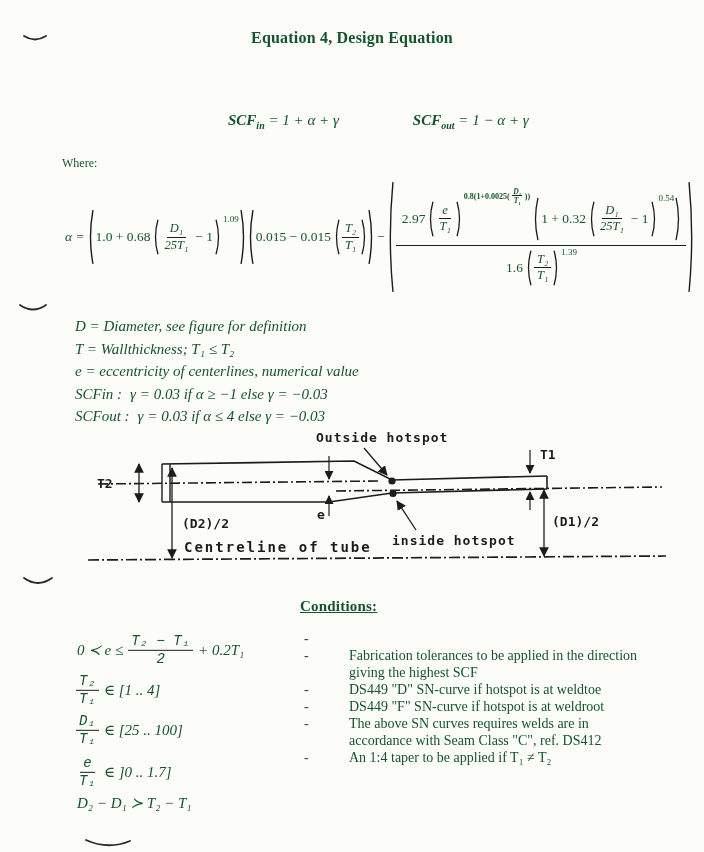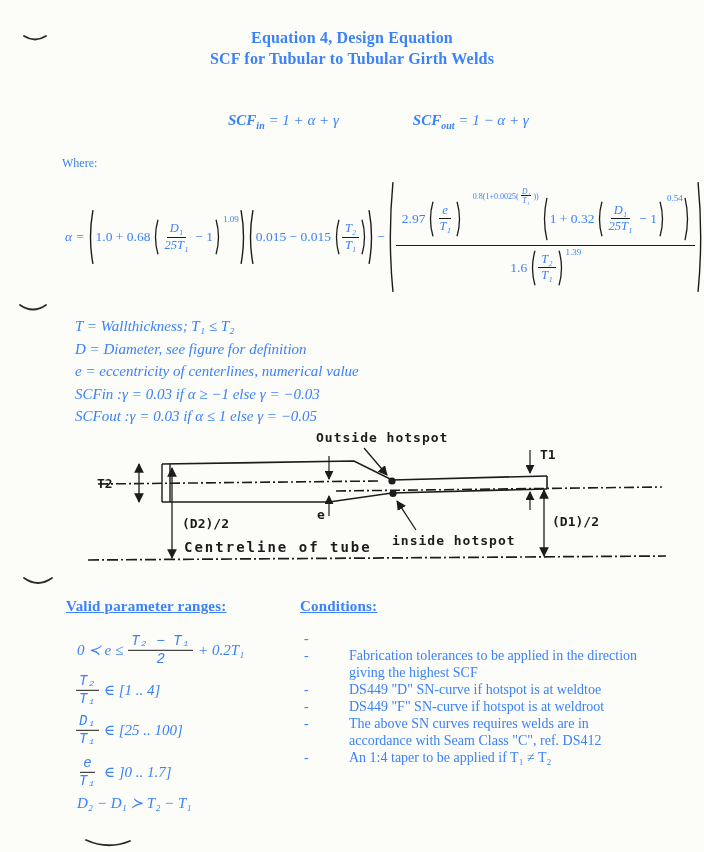--- a/index.html
+++ b/index.html
@@ -1,18 +1,18 @@
 <!DOCTYPE html>
 <html><head>
 <meta charset="utf-8">
 <style>
   html,body{margin:0;padding:0;background:#e8e8e4;}
   .page{
     position:relative;width:704px;height:852px;margin:0 auto;
-    background:#fcfcf9;color:#3b82f6;overflow:hidden;
+    background:#fcfcf9;color:#14532d;overflow:hidden;
     font-family:"Liberation Serif","DejaVu Serif",serif;
   }
   
   .it{font-style:italic;}
   .abs{position:absolute;}
 
   
   .title{top:27px;left:0;width:100%;text-align:center;
          font-weight:bold;font-size:16px;line-height:1.32;letter-spacing:.2px;}
 
@@ -39,27 +39,27 @@
 
   
   .alpha{top:170px;left:63px;width:638px;height:134px;font-size:13.5px;}
   .alpha .fr{font-size:12.5px;}
   .alpha .tok{margin:0 2px;}
   .bigfr{display:inline-flex;flex-direction:column;align-items:center;margin:0 2px;}
   .bigfr .bar{width:100%;border-top:1.3px solid #1c1c1c;margin:2px 0;}
   .bigfr .brow{display:inline-flex;align-items:center;padding:10px 4px 2px;}
   .bigfr .brow.bot{padding:2px 4px 2px;}
   .exp-cplx{display:inline-flex;align-items:center;align-self:flex-start;
-            margin:-9px 2px 0 10px;font-size:8px;font-style:normal;}
+            margin:-9px 2px 0 1px;font-size:8px;font-style:normal;font-weight:bold;}
   .exp-cplx .fr{font-size:7.5px;margin:0 1px;}
   .exp-cplx .fr .n{border-bottom-width:.8px;padding:0 1px;}
 
   
   .defs{top:315px;left:75px;font-size:15px;font-style:italic;line-height:22.6px;}
-  .defs .lbl{margin-right:0;}
+  .defs .lbl{margin-right:8px;}
 
   
   .diagram{top:426px;left:84px;}
   .diagram text{font-family:"DejaVu Sans Mono","Liberation Mono",monospace;
                 font-weight:bold;fill:#1c1c1c;}
 
   
   .rng-head{top:598px;left:66px;font-size:15px;font-weight:bold;
             text-decoration:underline;letter-spacing:.2px;}
   .cond-head{top:598px;left:300px;font-size:15px;font-weight:bold;
@@ -96,21 +96,20 @@
       </svg>
   </div>
   <div class="abs arc" style="top:837px;left:84px;">
     <svg width="48" height="14">
         <path d="M2,3 Q24,13 46,4" fill="none" stroke="#2a2a2a" stroke-width="1.8" stroke-linecap="round"></path>
       </svg>
   </div>
 
   <div class="abs title">
     <div>Equation 4, Design Equation</div>
-    <div>SCF for Tubular to Tubular Girth Welds</div>
   </div>
 
   <div class="abs scf-row">
     <div class="scf-eq"><span>SCF</span><span class="sub">in</span><span class="rhs"> = 1 + α + γ</span></div>
     <div class="scf-eq"><span>SCF</span><span class="sub">out</span><span class="rhs"> = 1 − α + γ</span></div>
   </div>
 
   <div class="abs where">Where:</div>
 
   <div class="abs alpha eqrow">
@@ -261,25 +260,25 @@
       </span>
       <span class="par h112">
           <svg viewBox="0 0 10 100" preserveAspectRatio="none">
             <path d="M1.5,1 Q9,50 1.5,99" fill="none" stroke="#1c1c1c" stroke-width="1.4" vector-effect="non-scaling-stroke"></path>
           </svg>
         </span>
     </span>
   </div>
 
   <div class="abs defs">
+    <div>D = Diameter, see figure for definition</div>
     <div>T = Wallthickness; T₁ ≤ T₂</div>
-    <div>D = Diameter, see figure for definition</div>
     <div>e = eccentricity of centerlines, numerical value</div>
     <div><span class="lbl">SCFin :</span><span>γ = 0.03 if α ≥ −1 else γ = −0.03</span></div>
-    <div><span class="lbl">SCFout :</span><span>γ = 0.03 if α ≤ 1 else γ = −0.05</span></div>
+    <div><span class="lbl">SCFout :</span><span>γ = 0.03 if α ≤ 4 else γ = −0.03</span></div>
   </div>
 
   <div class="abs diagram">
     <svg width="586" height="152" viewBox="0 0 586 152">
       <defs>
         <marker id="ah" viewBox="0 0 10 10" refX="9" refY="5" markerWidth="7.5" markerHeight="7.5" orient="auto-start-reverse">
           <path d="M0,0 L10,5 L0,10 z" fill="#1c1c1c"></path>
         </marker>
       </defs>
 
@@ -314,21 +313,20 @@
       <path d="M460,64 L460,130" stroke="#1c1c1c" stroke-width="1.3" marker-start="url(#ah)" marker-end="url(#ah)"></path>
       <text x="468" y="100" font-size="13">(D1)/2</text>
 
       <text x="232" y="16" font-size="13" letter-spacing="1">Outside hotspot</text>
       <path d="M280,22 L303,49" stroke="#1c1c1c" stroke-width="1.3" marker-end="url(#ah)"></path>
       <text x="308" y="119" font-size="13" letter-spacing="1">inside hotspot</text>
       <path d="M332,104 L313,75" stroke="#1c1c1c" stroke-width="1.3" marker-end="url(#ah)"></path>
     </svg>
   </div>
 
-  <div class="abs rng-head">Valid parameter ranges:</div>
 
   <div class="abs rng eqrow" style="top:650px;">
     <span class="tok">0 ≺ e ≤</span>
     <span class="fr">
         <span class="n">T₂ − T₁</span>
         <span class="d">2</span>
       </span>
     <span class="tok">+ 0.2T₁</span>
   </div>
   <div class="abs rng eqrow" style="top:690px;">

